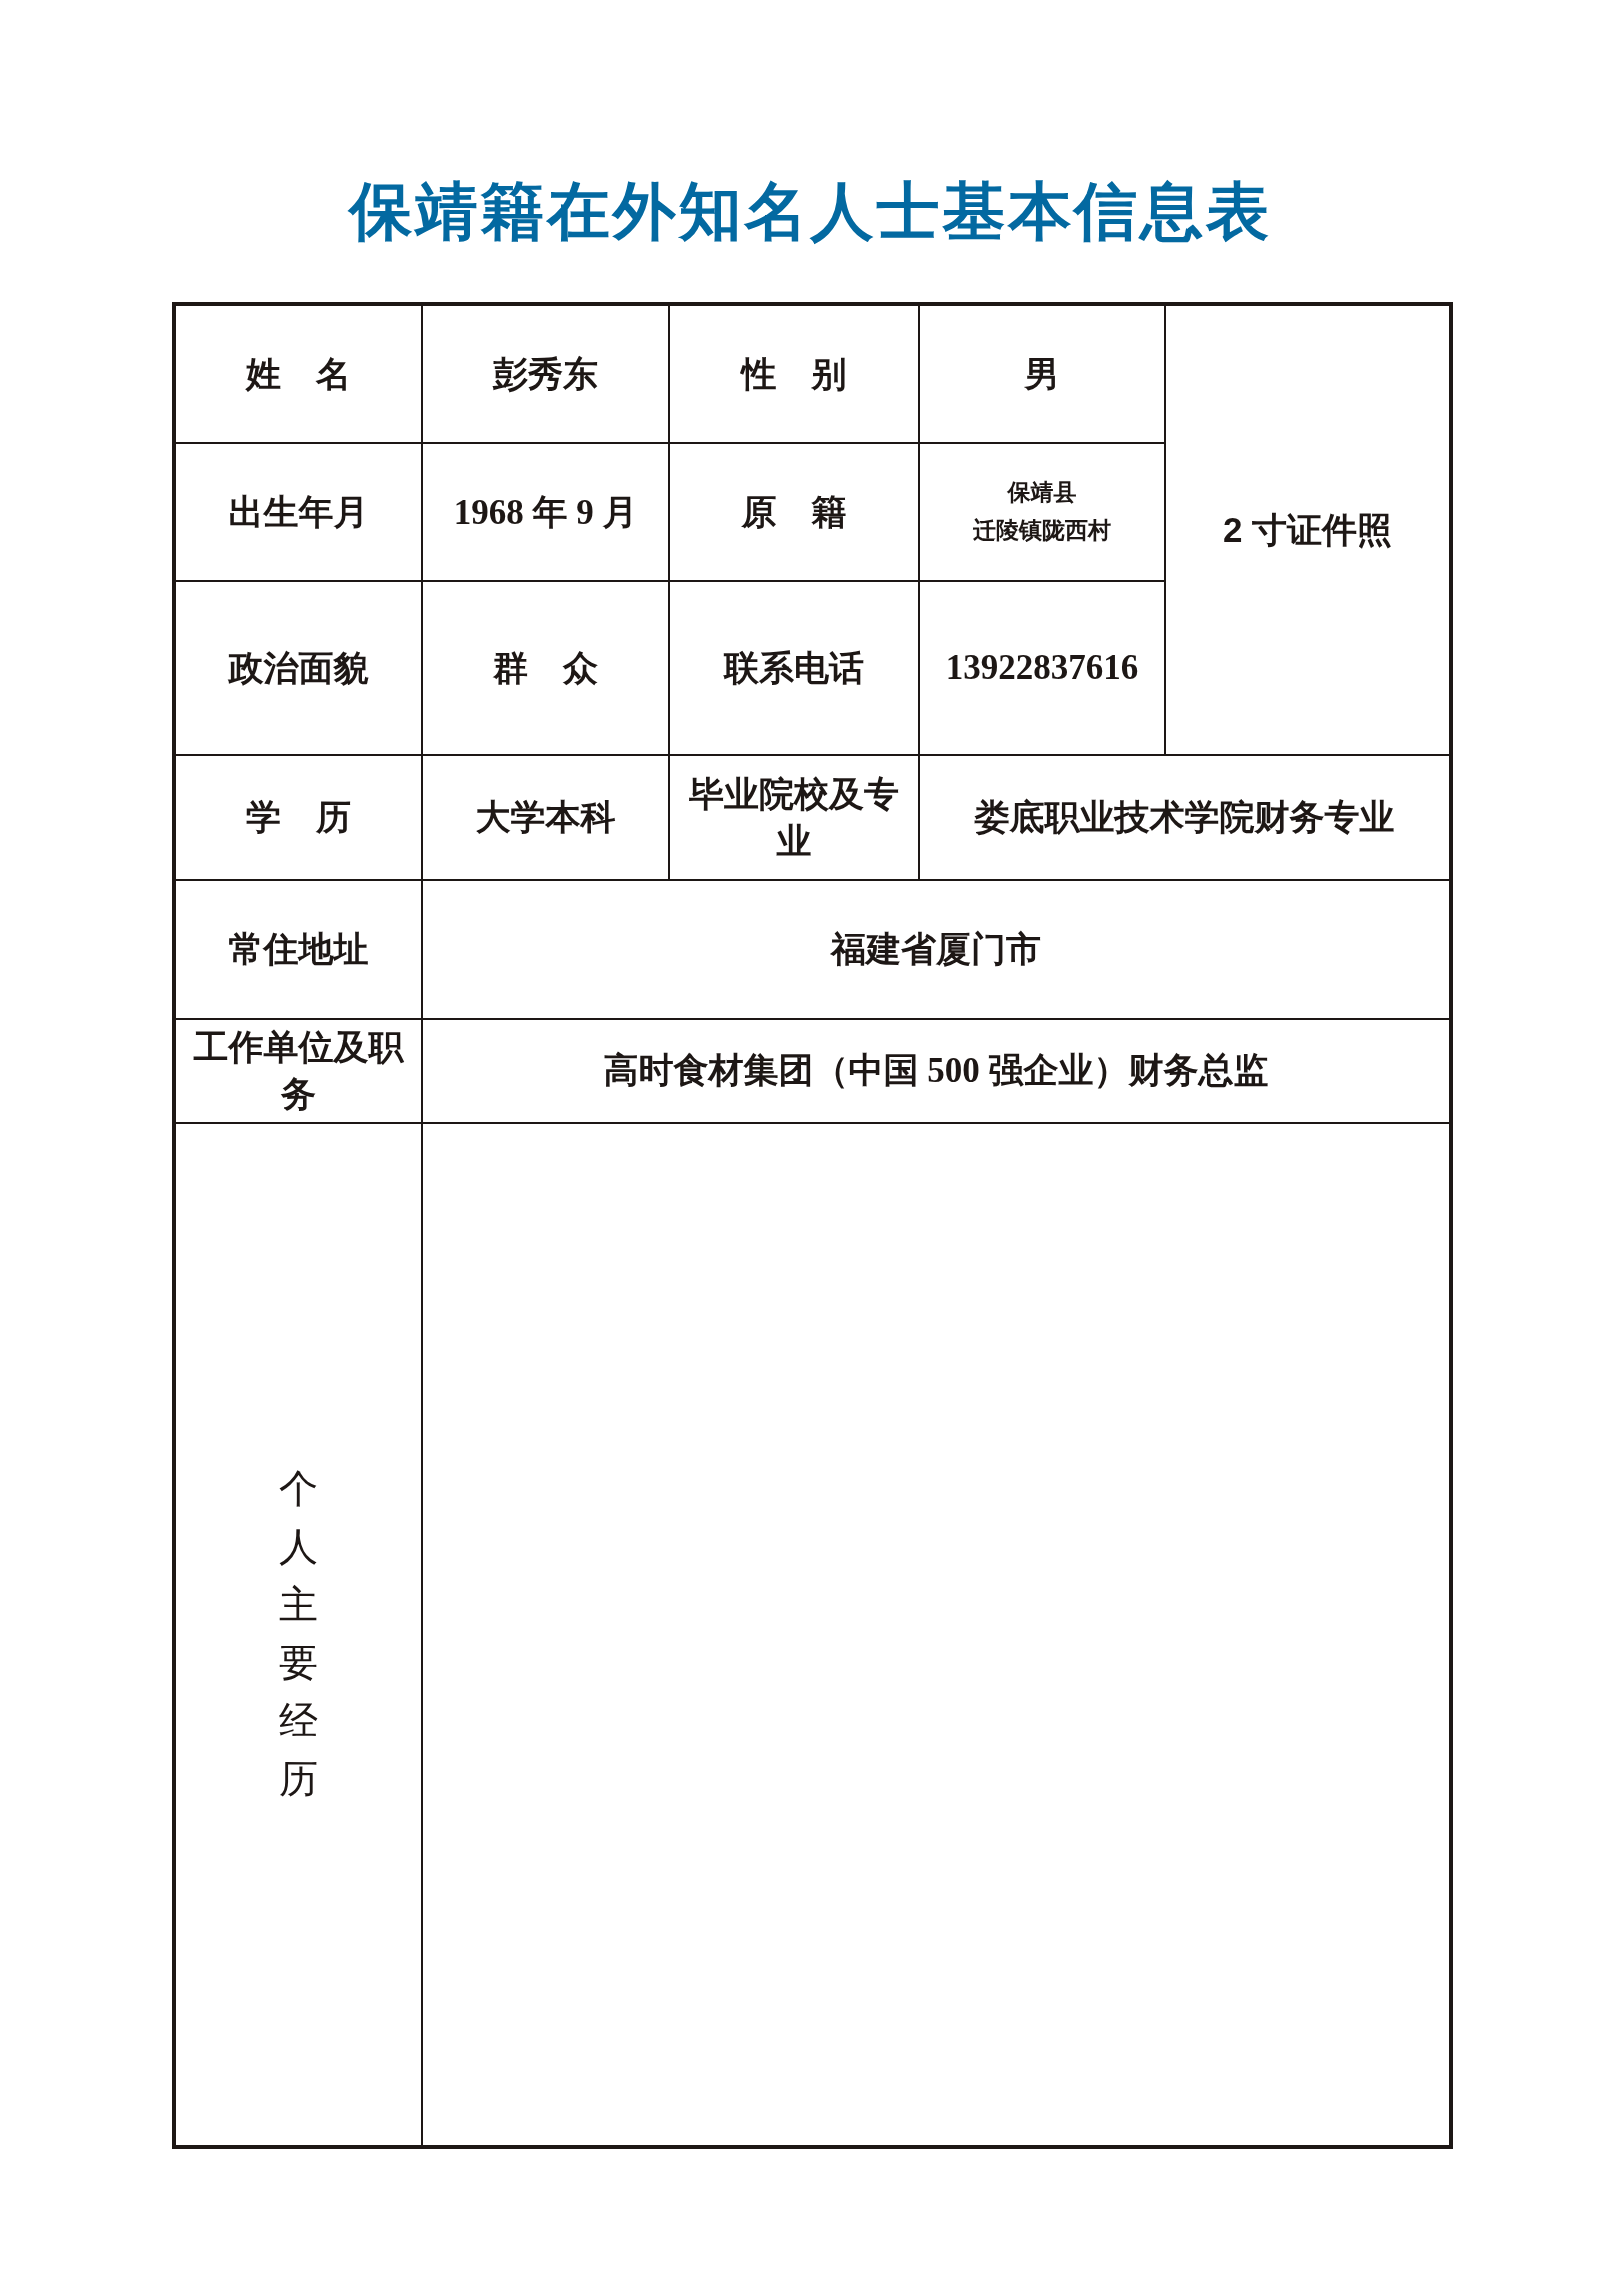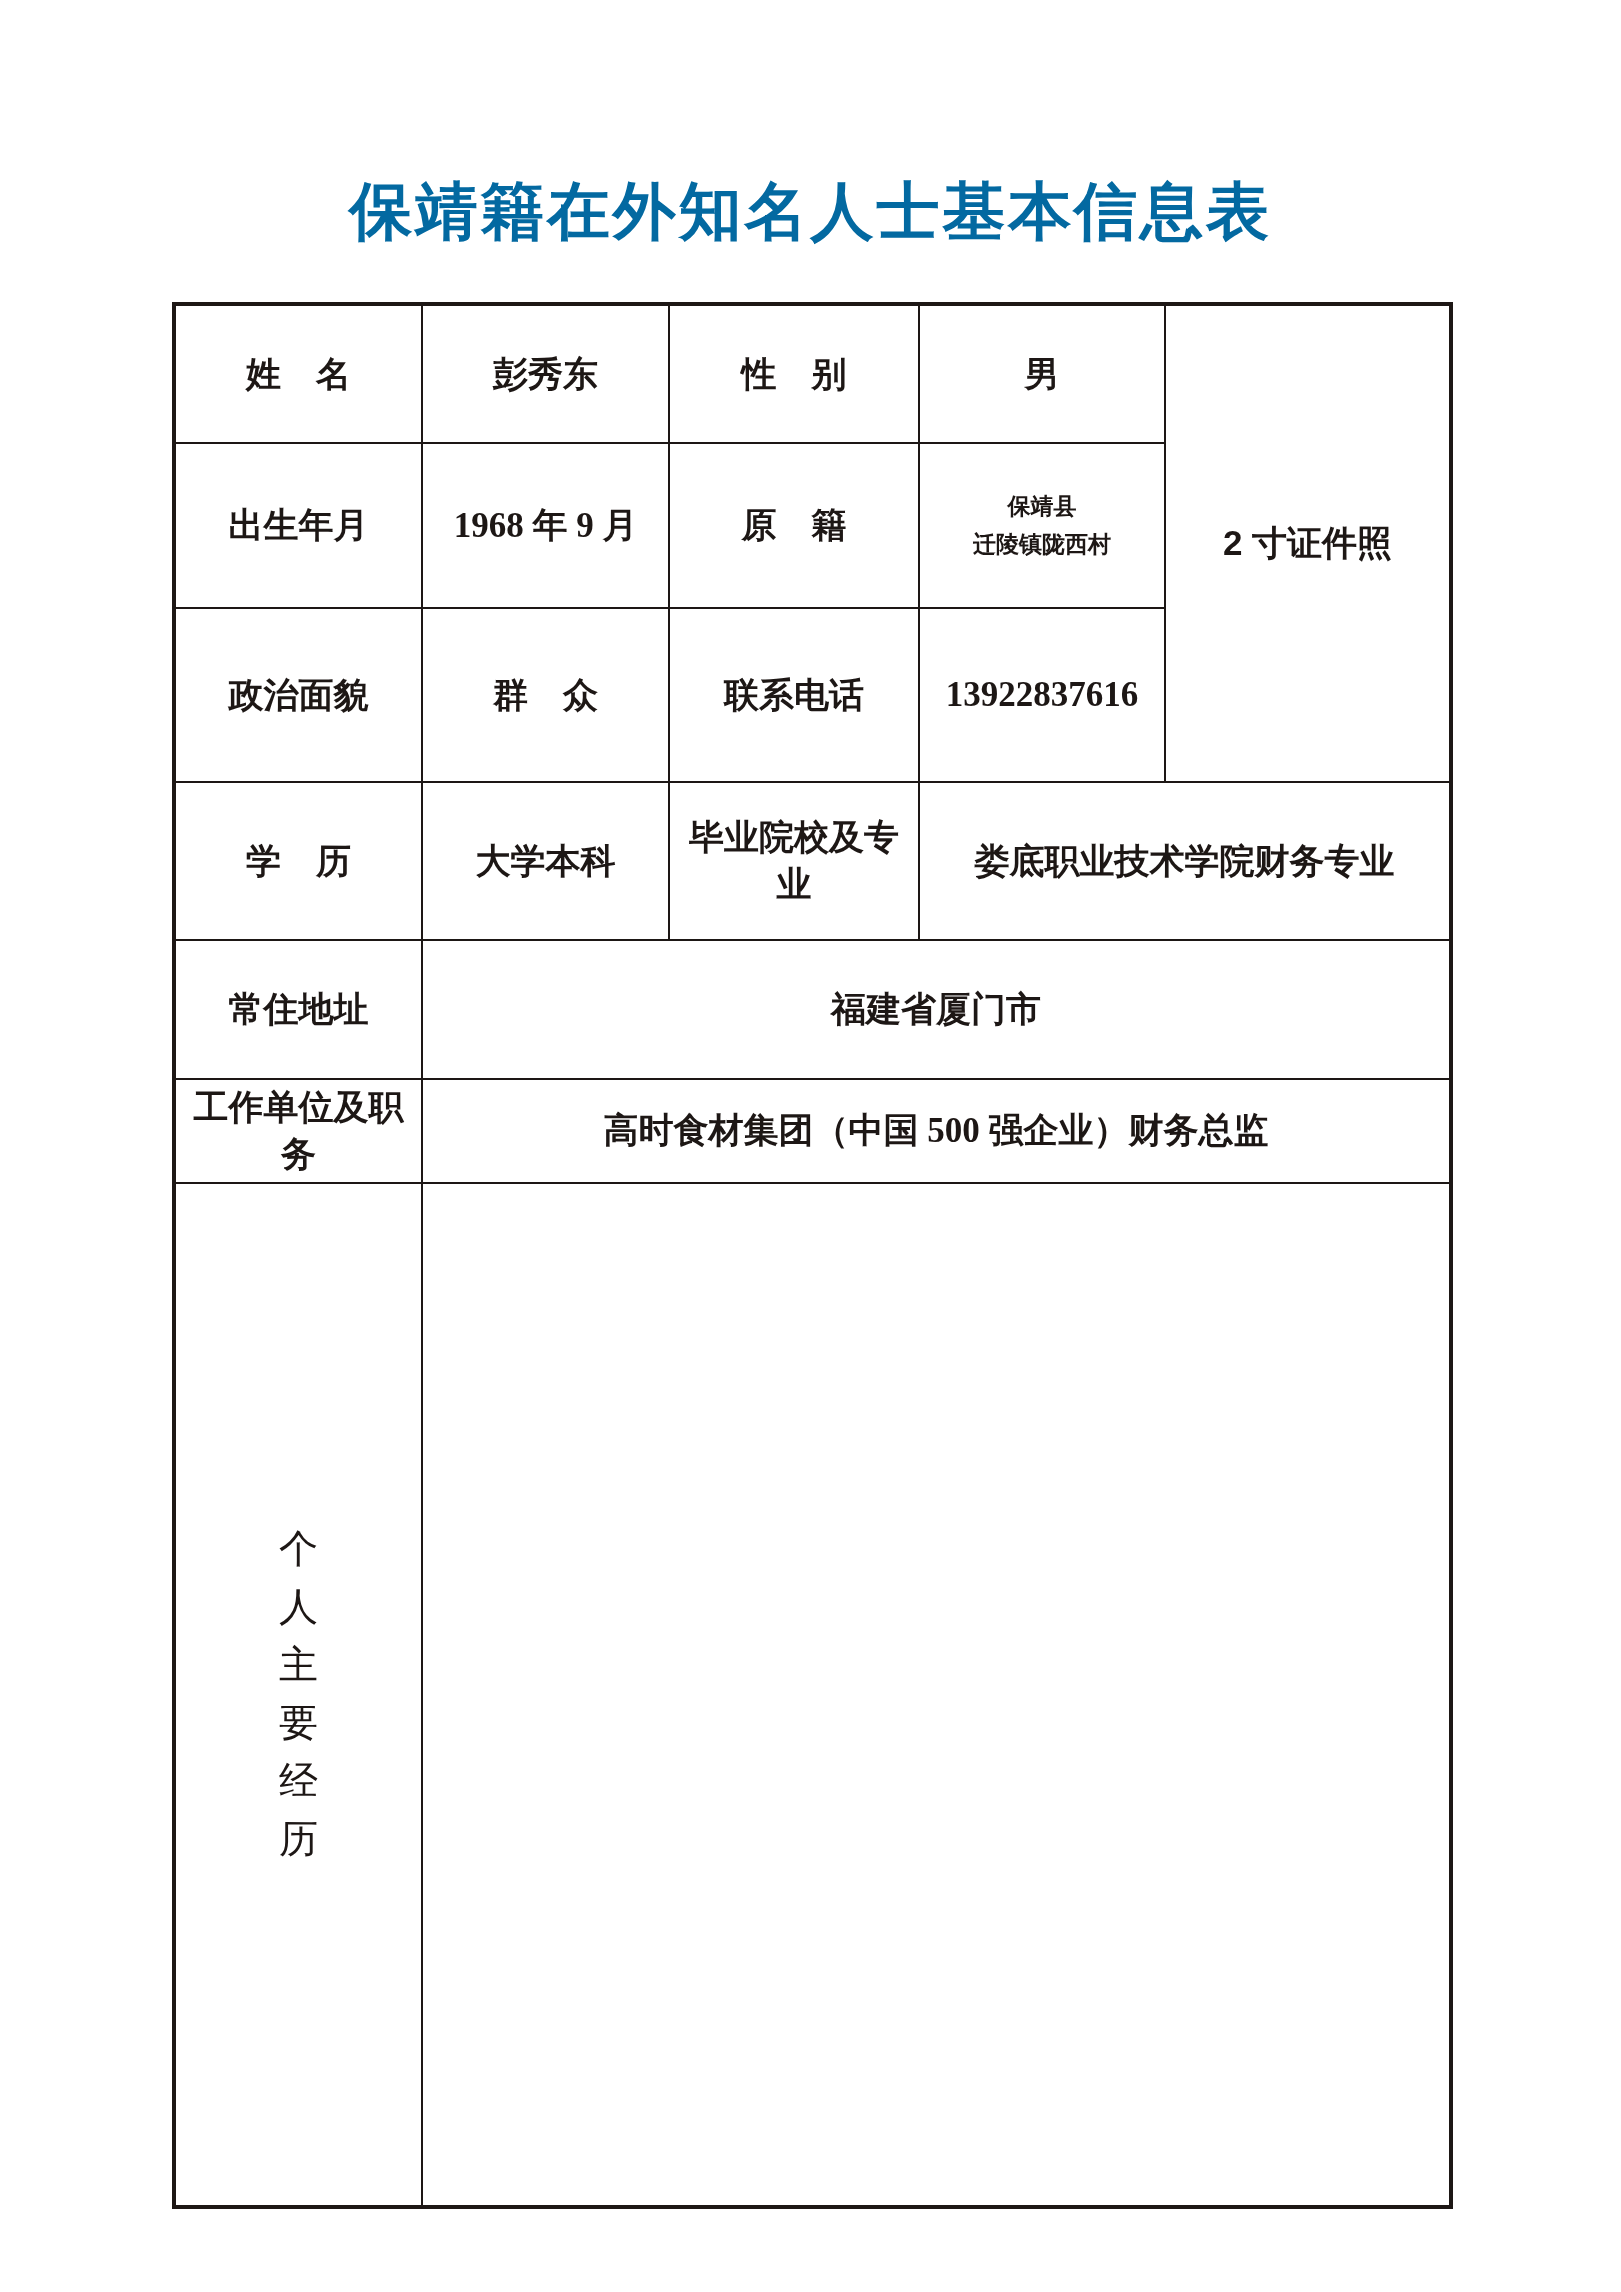--- a/index.html
+++ b/index.html
@@ -59,23 +59,23 @@
   .vlabel {
     display: inline-block;
     font-family: "Liberation Sans", sans-serif;
     font-weight: normal;
     font-size: 39px;
     line-height: 58px;
     color: #1d1715;
   }
   .vlabel span { display: block; }
   .r1 { height: 139px; }
-  .r2 { height: 165px; }
+  .r2 { height: 138px; }
   .r3 { height: 174px; }
-  .r4 { height: 158px; }
+  .r4 { height: 125px; }
   .r5 { height: 139px; }
   .r6 { height: 88px; }
   .r7 { height: 1024px; }
 </style>
 </head>
 <body>
 
 <div class="page-title">保靖籍在外知名人士基本信息表</div>
 
 <table class="info-table">

